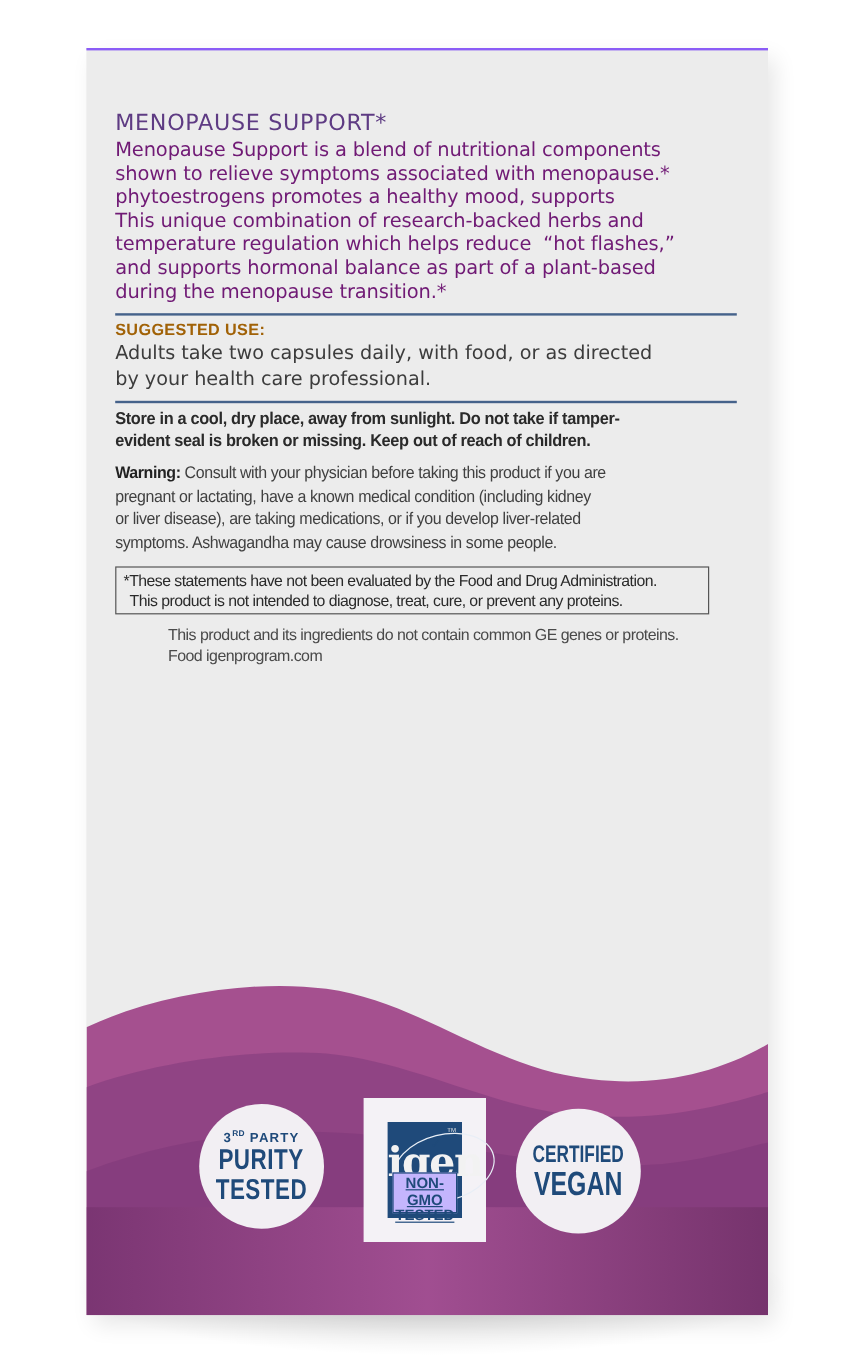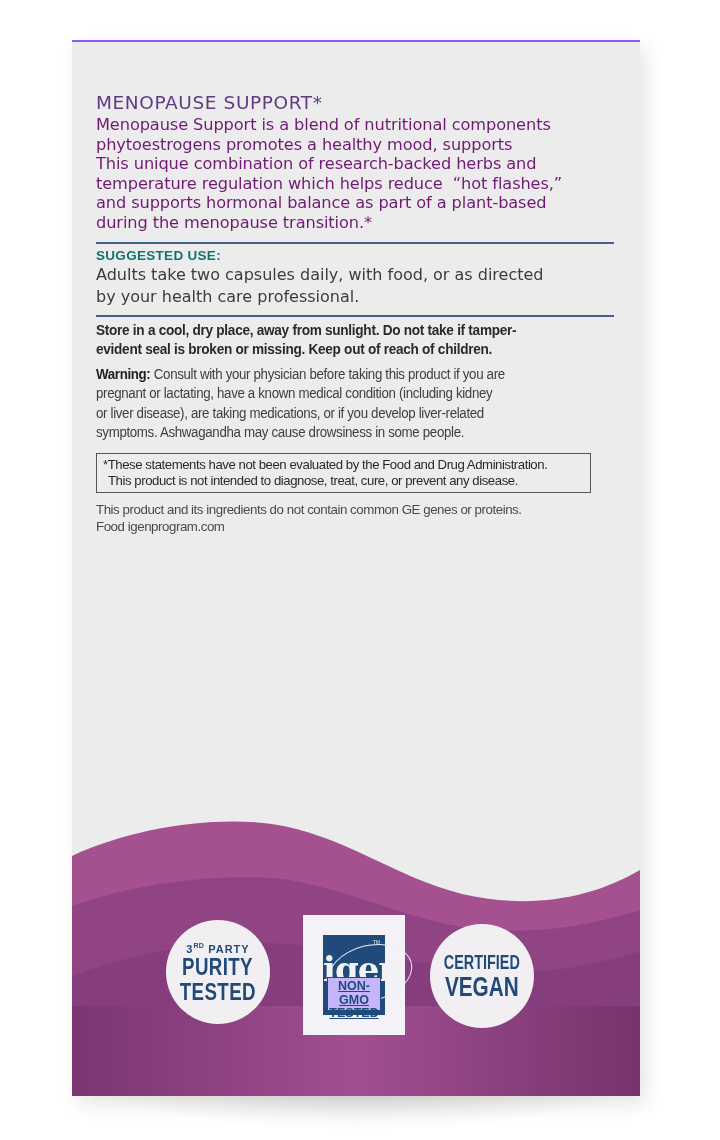--- a/index.html
+++ b/index.html
@@ -24,21 +24,21 @@
       font-size: 18.5px; color: #5e3b83; letter-spacing: 0.6px; line-height: 22px;
       margin-bottom: 1px;
     }
     .desc {
       font-size: 16.2px; line-height: 19.6px; color: #701a75;
       letter-spacing: -0.1px;
     }
     .rule { height: 2px; background: #45628a; margin: 9px 0 4px 0; width: 518px; }
     .use-label {
       font-family: "Liberation Sans", sans-serif; font-weight: bold;
-      font-size: 13.5px; color: #0f766e; letter-spacing: 0.3px; line-height: 16px;
+      font-size: 13.5px; color: #a16207; letter-spacing: 0.3px; line-height: 16px;
     }
     .use-text { font-size: 16px; line-height: 22px; color: #3c3c3c; }
     .store {
       font-family: "Liberation Sans", sans-serif; font-weight: bold;
       font-size: 14.2px; line-height: 19px; color: #2a2a2a; letter-spacing: -0.3px;
       transform: scaleX(0.96); transform-origin: left;
     }
     .warning {
       margin-top: 6px;
       font-family: "Liberation Sans", sans-serif;
@@ -50,21 +50,21 @@
     .disclaimer {
       margin-top: 10px; border: 1.5px solid #555; width: 495px; height: 40px;
       padding: 3px 6px;
       font-family: "Liberation Sans", sans-serif; font-weight: normal;
       font-size: 13.2px; line-height: 16.5px; color: #2a2a2a; letter-spacing: -0.45px;
     }
     .disclaimer .l2 { padding-left: 5px; }
     .ge {
       margin-top: 8px;
       font-family: "Liberation Sans", sans-serif;
-      font-size: 13.3px; line-height: 17.5px; color: #4a4a4a; letter-spacing: -0.45px;
+      font-size: 13.3px; line-height: 17.5px; color: #4a4a4a; letter-spacing: -0.45px; margin-left: 44px;
     }
 
     .waves { position: absolute; left: 0; bottom: 0; width: 568px; height: 290px; }
 
     .badge-circle {
       position: absolute; width: 104px; height: 104px; border-radius: 50%;
       background: #f2eff3;
       display: flex; flex-direction: column; align-items: center; justify-content: center;
       font-family: "Liberation Sans", sans-serif; font-weight: bold; color: #1f4a7a;
       text-align: center;
@@ -101,20 +101,21 @@
 <body>
 
 <div class="shadow"></div>
 
 <div class="box">
 
   <div class="content">
     <div class="title">MENOPAUSE SUPPORT*</div>
     <div class="desc">
       <div>Menopause Support is a blend of nutritional components</div>
+      <div>shown to relieve symptoms associated with menopause.*</div>
       <div>phytoestrogens promotes a healthy mood, supports</div>
       <div>This unique combination of research-backed herbs and</div>
       <div style="white-space:pre">temperature regulation which helps reduce  “hot flashes,”</div>
       <div>and supports hormonal balance as part of a plant-based</div>
       <div>during the menopause transition.*</div>
     </div>
 
     <div class="rule"></div>
     <div class="use-label">SUGGESTED USE:</div>
     <div class="use-text">
@@ -130,21 +131,21 @@
 
     <div class="warning">
       <div><b>Warning:</b><span style="white-space:pre"> Consult with your physician before taking this product if you are</span></div>
       <div>pregnant or lactating, have a known medical condition (including kidney</div>
       <div>or liver disease), are taking medications, or if you develop liver-related</div>
       <div>symptoms. Ashwagandha may cause drowsiness in some people.</div>
     </div>
 
     <div class="disclaimer">
       <div>*These statements have not been evaluated by the Food and Drug Administration.</div>
-      <div class="l2">This product is not intended to diagnose, treat, cure, or prevent any disease.</div>
+      <div class="l2">This product is not intended to diagnose, treat, cure, or prevent any proteins.</div>
     </div>
 
     <div class="ge">
       <div>This product and its ingredients do not contain common GE genes or proteins.</div>
       <div>Food igenprogram.com</div>
     </div>
   </div>
 
   <svg class="waves" viewBox="0 0 568 290" preserveAspectRatio="none">
     <defs>

